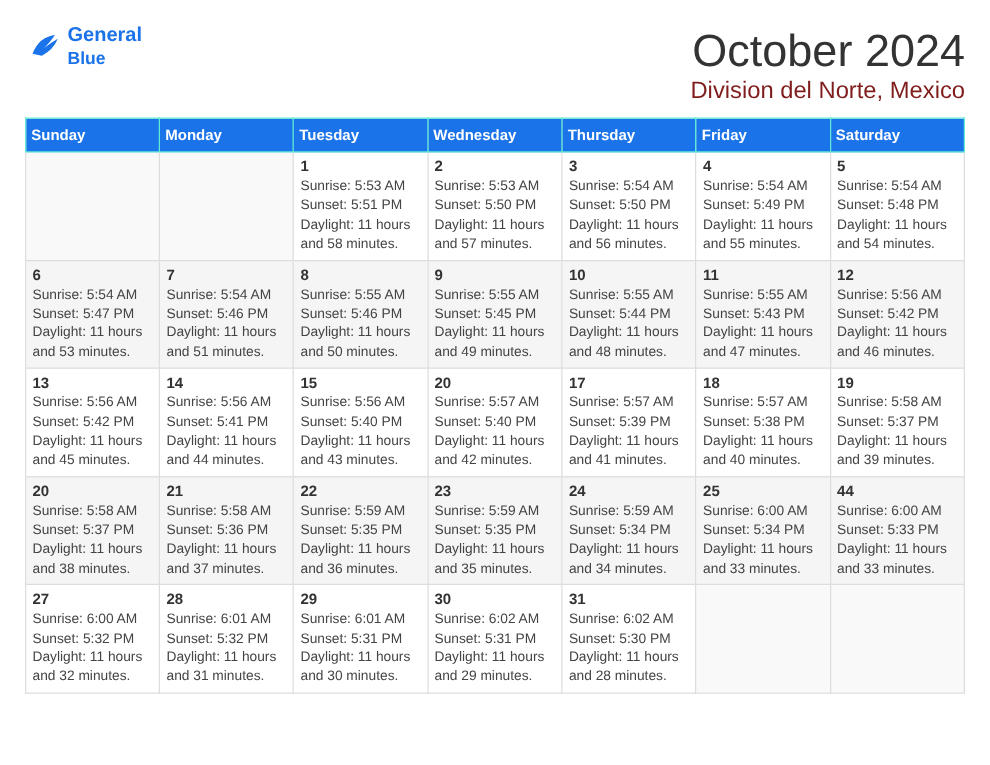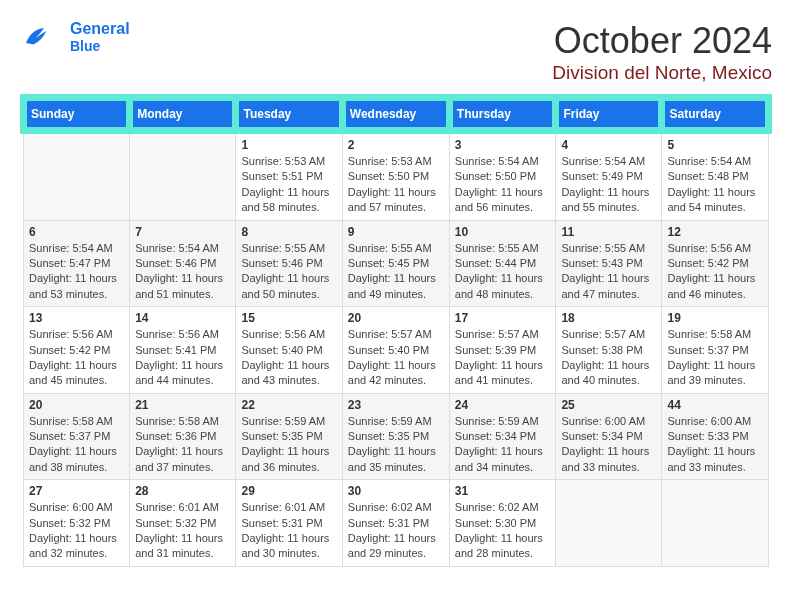--- a/index.html
+++ b/index.html
@@ -12,21 +12,21 @@
     }
     .header-area {
       display: flex;
       justify-content: space-between;
       align-items: flex-start;
       margin-bottom: 10px;
     }
     .logo {
       display: flex;
       align-items: center;
-      gap: 20px;
+      gap: 4px;
     }
     .logo-bird {
       width: 30px;
       height: 30px;
     }
     .title-area {
       text-align: right;
     }
     .month-title {
       font-size: 36px;
@@ -44,21 +44,21 @@
     }
     thead tr {
       background-color: #1a73e8;
       color: #fff;
     }
     thead th {
       padding: 6px 4px;
       text-align: left;
       font-size: 12px;
       font-weight: bold;
-      border: 7px solid #5eead4;
+      border: 1px solid #5eead4;
       margin-top: 44px;
     }
     tbody tr {
       border-bottom: 1px solid #ccc;
     }
     tbody td {
       vertical-align: top;
       padding: 4px 5px;
       border: 1px solid #ddd;
       height: 80px;

